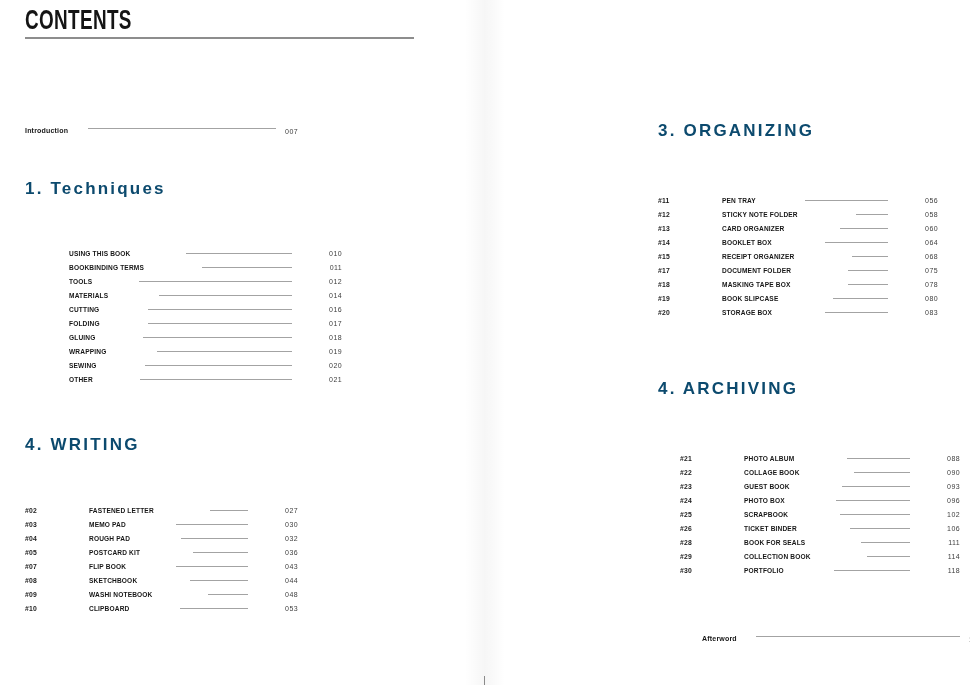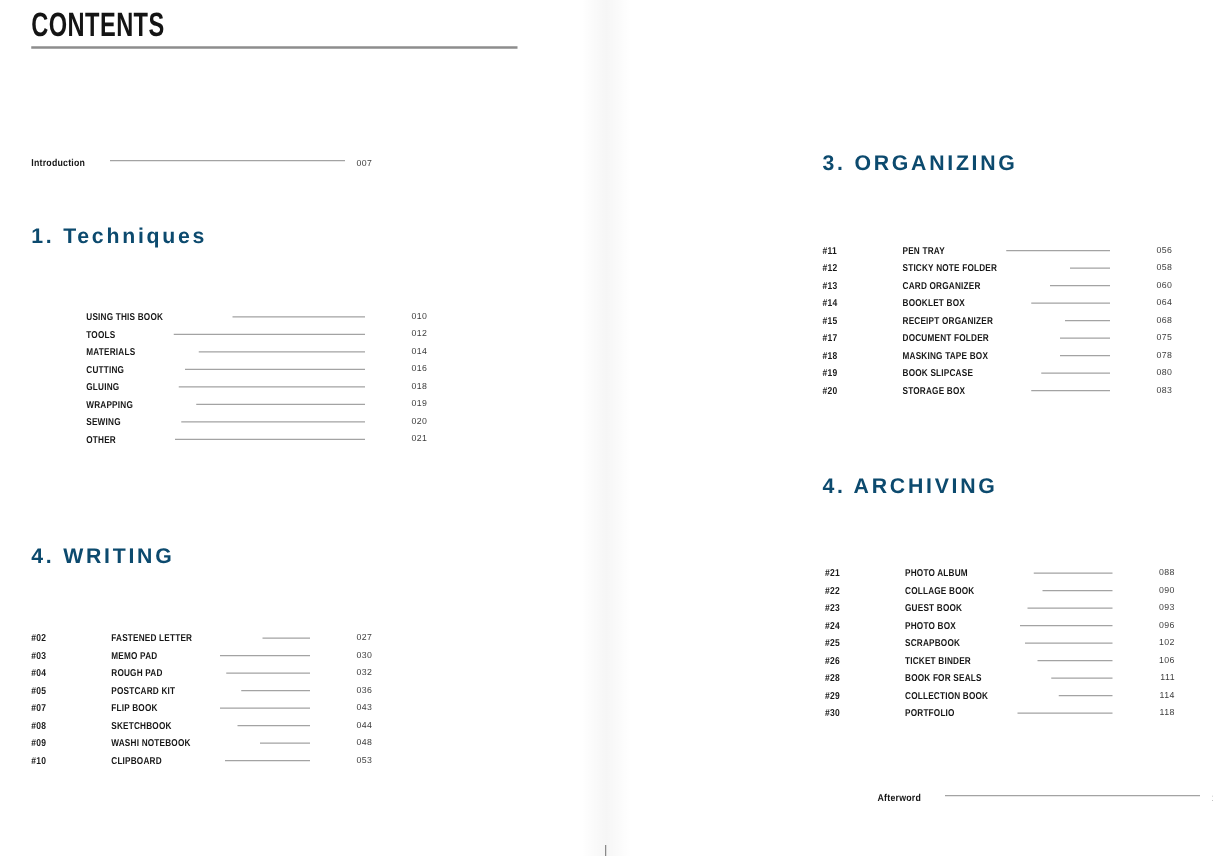--- a/index.html
+++ b/index.html
@@ -40,21 +40,21 @@
 
   
   #intro-row      { left: 25px;  top: 121px; width: 273px; }
   #sec1-heading   { left: 25px;  top: 179px; }
   #sec1-list      { left: 25px;  top: 246px; width: 273px; margin-left: 44px; }
   #sec2-heading   { left: 25px;  top: 435px; }
   #sec2-list      { left: 25px;  top: 503px; width: 273px; }
   #sec3-heading   { left: 658px; top: 121px; }
   #sec3-list      { left: 658px; top: 193px; width: 280px; }
   #sec4-heading   { left: 658px; top: 379px; }
-  #sec4-list      { left: 660px; top: 451px; width: 280px; }
+  #sec4-list      { left: 680px; top: 451px; width: 280px; }
   #afterword-row  { left: 658px; top: 629px; width: 280px; margin-left: 44px; }
 </style>
 </head>
 <body>
 
 <div class="spread">
 
   <div class="gutter"></div>
   <div class="gutter-tick"></div>
 
@@ -72,20 +72,26 @@
   <div class="sec-heading" id="sec1-heading">1. Techniques</div>
   <div class="toc-list no-num" id="sec1-list">
 
       <div class="toc-row">
 
         <span class="lbl">USING THIS BOOK</span>
         <span class="leader"></span>
         <span class="pageno">010</span>
       </div>
 
+      <div class="toc-row">
+
+        <span class="lbl">BOOKBINDING TERMS</span>
+        <span class="leader"></span>
+        <span class="pageno">011</span>
+      </div>
 
       <div class="toc-row">
 
         <span class="lbl">TOOLS</span>
         <span class="leader"></span>
         <span class="pageno">012</span>
       </div>
 
       <div class="toc-row">
 
@@ -94,20 +100,26 @@
         <span class="pageno">014</span>
       </div>
 
       <div class="toc-row">
 
         <span class="lbl">CUTTING</span>
         <span class="leader"></span>
         <span class="pageno">016</span>
       </div>
 
+      <div class="toc-row">
+
+        <span class="lbl">FOLDING</span>
+        <span class="leader"></span>
+        <span class="pageno">017</span>
+      </div>
 
       <div class="toc-row">
 
         <span class="lbl">GLUING</span>
         <span class="leader"></span>
         <span class="pageno">018</span>
       </div>
 
       <div class="toc-row">
 

